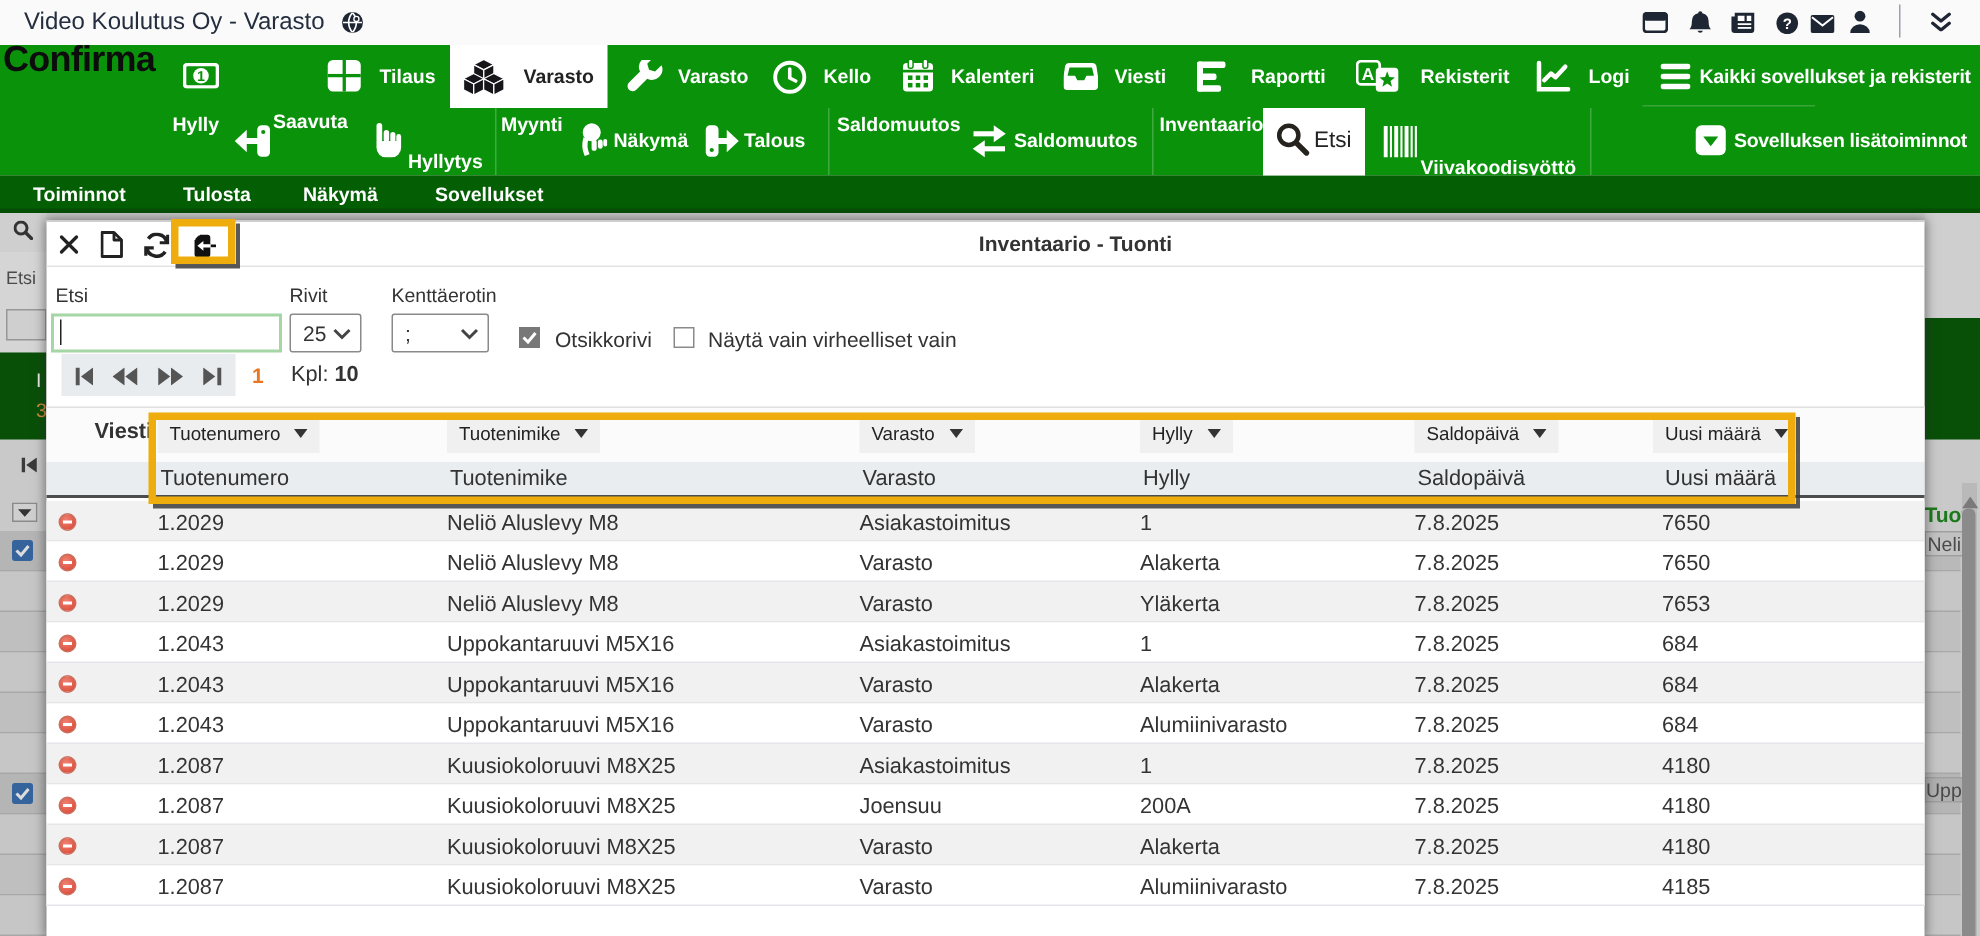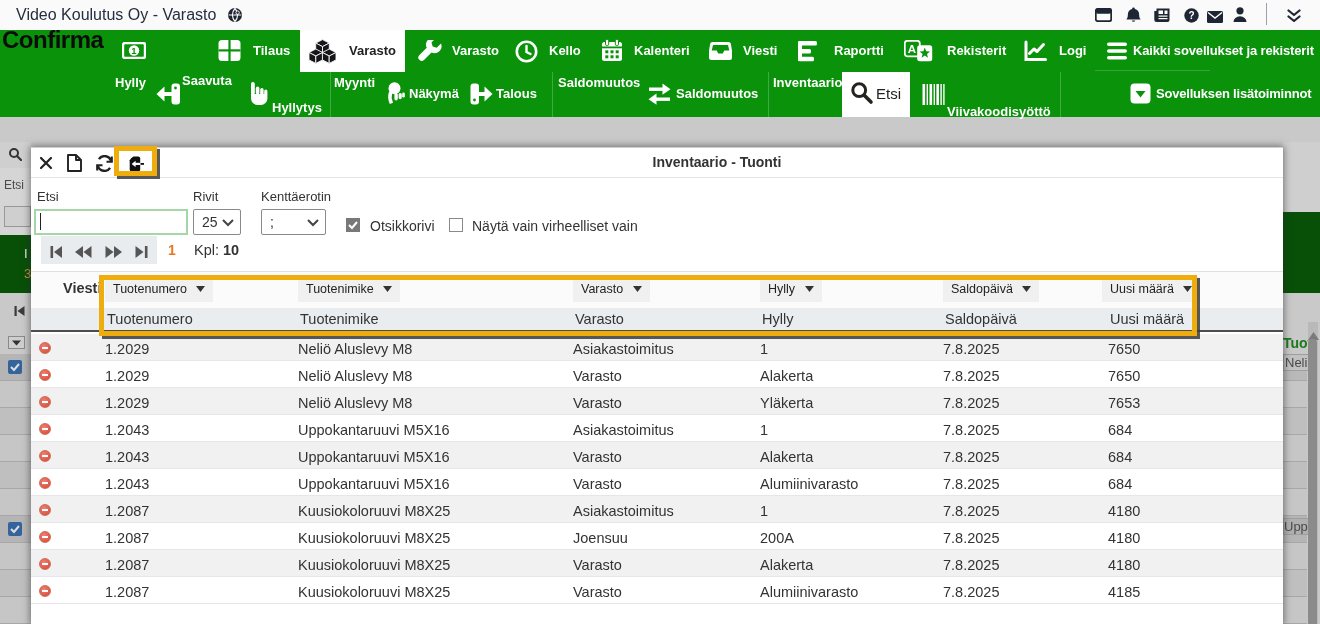--- a/index.html
+++ b/index.html
@@ -328,20 +328,26 @@
           </g>
         </svg></span>
       <span class="ni" style="left:947px;top:14px;margin-top:18px;">Viivakoodisyöttö</span>
       <span class="abs" style="left:1130px;top:11px;"><svg width="21" height="21" viewBox="0 0 21 21">
           <rect x="0.5" y="0.5" width="20" height="20" rx="4" fill="#fff"></rect>
           <path d="M5.5 8 h10 l-5 6.5 Z" fill="#0a920a"></path>
         </svg></span>
       <span class="ni" style="left:1156px;top:14px;"><span style="letter-spacing:-0.2px">Sovelluksen lisätoiminnot</span></span>
     </div>
 
+  <div id="menubar" class="abs">
+    <span style="left:22px;">Toiminnot</span>
+    <span style="left:122px;">Tulosta</span>
+    <span style="left:202px;">Näkymä</span>
+    <span style="left:290px;">Sovellukset</span>
+  </div>
 
   <div id="modal" class="abs">
     <div id="mtoolbar">
         <span class="abs" style="left:8px;top:8px;"><svg width="14" height="14" viewBox="0 0 14 14">
             <path d="M2 2 L12 12 M12 2 L2 12" stroke="#222" stroke-width="2.2" stroke-linecap="round"></path>
           </svg></span>
         <span class="abs" style="left:36px;top:6px;"><svg width="15" height="18" viewBox="0 0 15 18">
             <path d="M1 1 h8 l5 5 v11 h-13 Z" fill="none" stroke="#222" stroke-width="1.9" stroke-linejoin="round"></path>
             <path d="M9 1 v5 h5" fill="none" stroke="#222" stroke-width="1.9" stroke-linejoin="round"></path>
           </svg></span>

